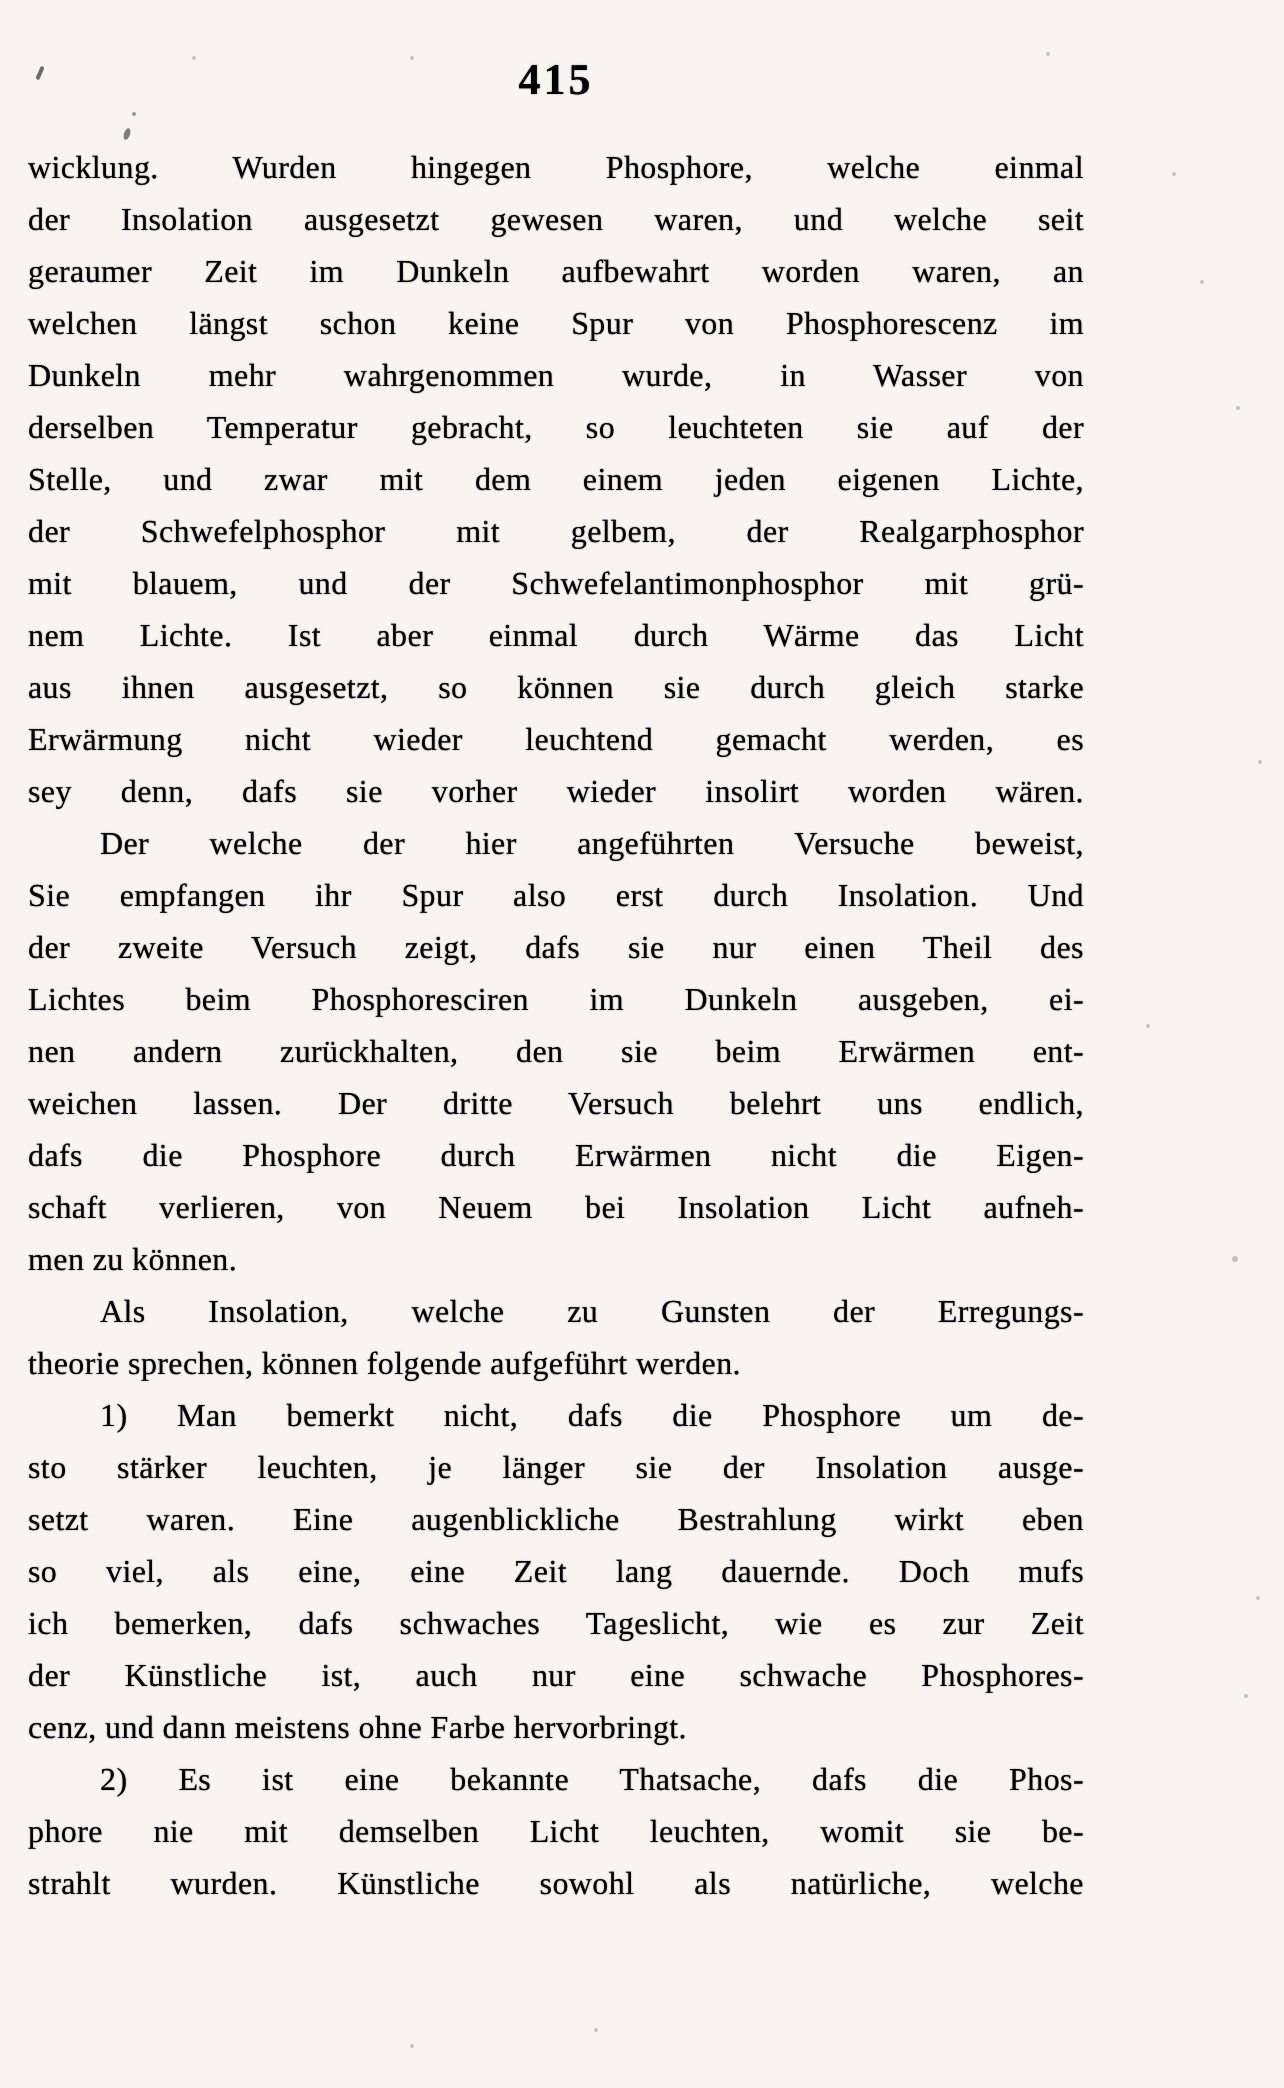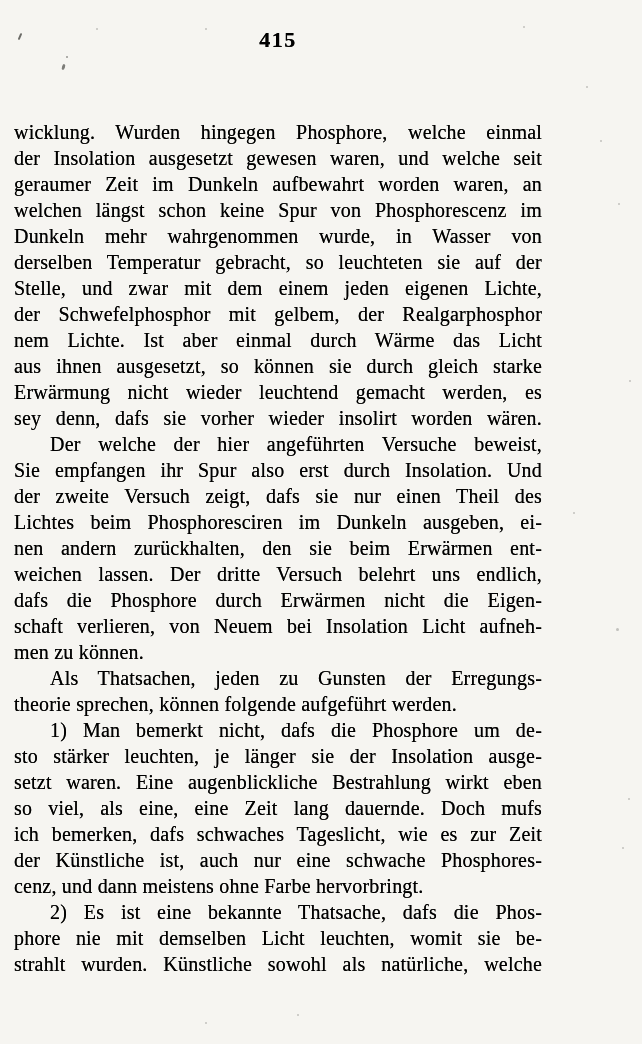--- a/index.html
+++ b/index.html
@@ -21,23 +21,22 @@
     font-size: 22px;
     font-weight: bold;
     letter-spacing: 1.5px;
     text-shadow: 0 0 0.6px rgba(25,25,22,0.9);
   }
   .text-block {
     position: absolute;
     top: 72px;
     left: 14px;
     width: 528px;
-    font-size: 20px;
+    font-size: 16px;
     line-height: 26px;
-    margin-top: 47px;
   }
   .line {
     text-align: justify;
     text-align-last: justify;
     letter-spacing: 0.2px;
     text-shadow: 0 0 0.6px rgba(25,25,22,0.85);
     white-space: normal;
   }
   .line.noj { text-align-last: left; }
   .line.ind { text-indent: 36px; }
@@ -61,34 +60,35 @@
   <div class="pagenum">415</div>
   <div class="text-block">
       <div class="line">wicklung. Wurden hingegen Phosphore, welche einmal</div>
       <div class="line">der Insolation ausgesetzt gewesen waren, und welche seit</div>
       <div class="line">geraumer Zeit im Dunkeln aufbewahrt worden waren, an</div>
       <div class="line">welchen längst schon keine Spur von Phosphorescenz im</div>
       <div class="line">Dunkeln mehr wahrgenommen wurde, in Wasser von</div>
       <div class="line">derselben Temperatur gebracht, so leuchteten sie auf der</div>
       <div class="line">Stelle, und zwar mit dem einem jeden eigenen Lichte,</div>
       <div class="line">der Schwefelphosphor mit gelbem, der Realgarphosphor</div>
+      <div class="line">mit blauem, und der Schwefelantimonphosphor mit grü-</div>
       <div class="line">nem Lichte. Ist aber einmal durch Wärme das Licht</div>
       <div class="line">aus ihnen ausgesetzt, so können sie durch gleich starke</div>
       <div class="line">Erwärmung nicht wieder leuchtend gemacht werden, es</div>
       <div class="line">sey denn, dafs sie vorher wieder insolirt worden wären.</div>
       <div class="line ind">Der welche der hier angeführten Versuche beweist,</div>
       <div class="line">Sie empfangen ihr Spur also erst durch Insolation. Und</div>
       <div class="line">der zweite Versuch zeigt, dafs sie nur einen Theil des</div>
       <div class="line">Lichtes beim Phosphoresciren im Dunkeln ausgeben, ei-</div>
       <div class="line">nen andern zurückhalten, den sie beim Erwärmen ent-</div>
       <div class="line">weichen lassen. Der dritte Versuch belehrt uns endlich,</div>
       <div class="line">dafs die Phosphore durch Erwärmen nicht die Eigen-</div>
       <div class="line">schaft verlieren, von Neuem bei Insolation Licht aufneh-</div>
       <div class="line noj">men zu können.</div>
-      <div class="line ind">Als Thatsachen, jeden zu Gunsten der Erregungs-</div>
+      <div class="line ind">Als Insolation, welche zu Gunsten der Erregungs-</div>
       <div class="line noj">theorie sprechen, können folgende aufgeführt werden.</div>
       <div class="line ind">1) Man bemerkt nicht, dafs die Phosphore um de-</div>
       <div class="line">sto stärker leuchten, je länger sie der Insolation ausge-</div>
       <div class="line">setzt waren. Eine augenblickliche Bestrahlung wirkt eben</div>
       <div class="line">so viel, als eine, eine Zeit lang dauernde. Doch mufs</div>
       <div class="line">ich bemerken, dafs schwaches Tageslicht, wie es zur Zeit</div>
       <div class="line">der Künstliche ist, auch nur eine schwache Phosphores-</div>
       <div class="line noj">cenz, und dann meistens ohne Farbe hervorbringt.</div>
       <div class="line ind">2) Es ist eine bekannte Thatsache, dafs die Phos-</div>
       <div class="line">phore nie mit demselben Licht leuchten, womit sie be-</div>

